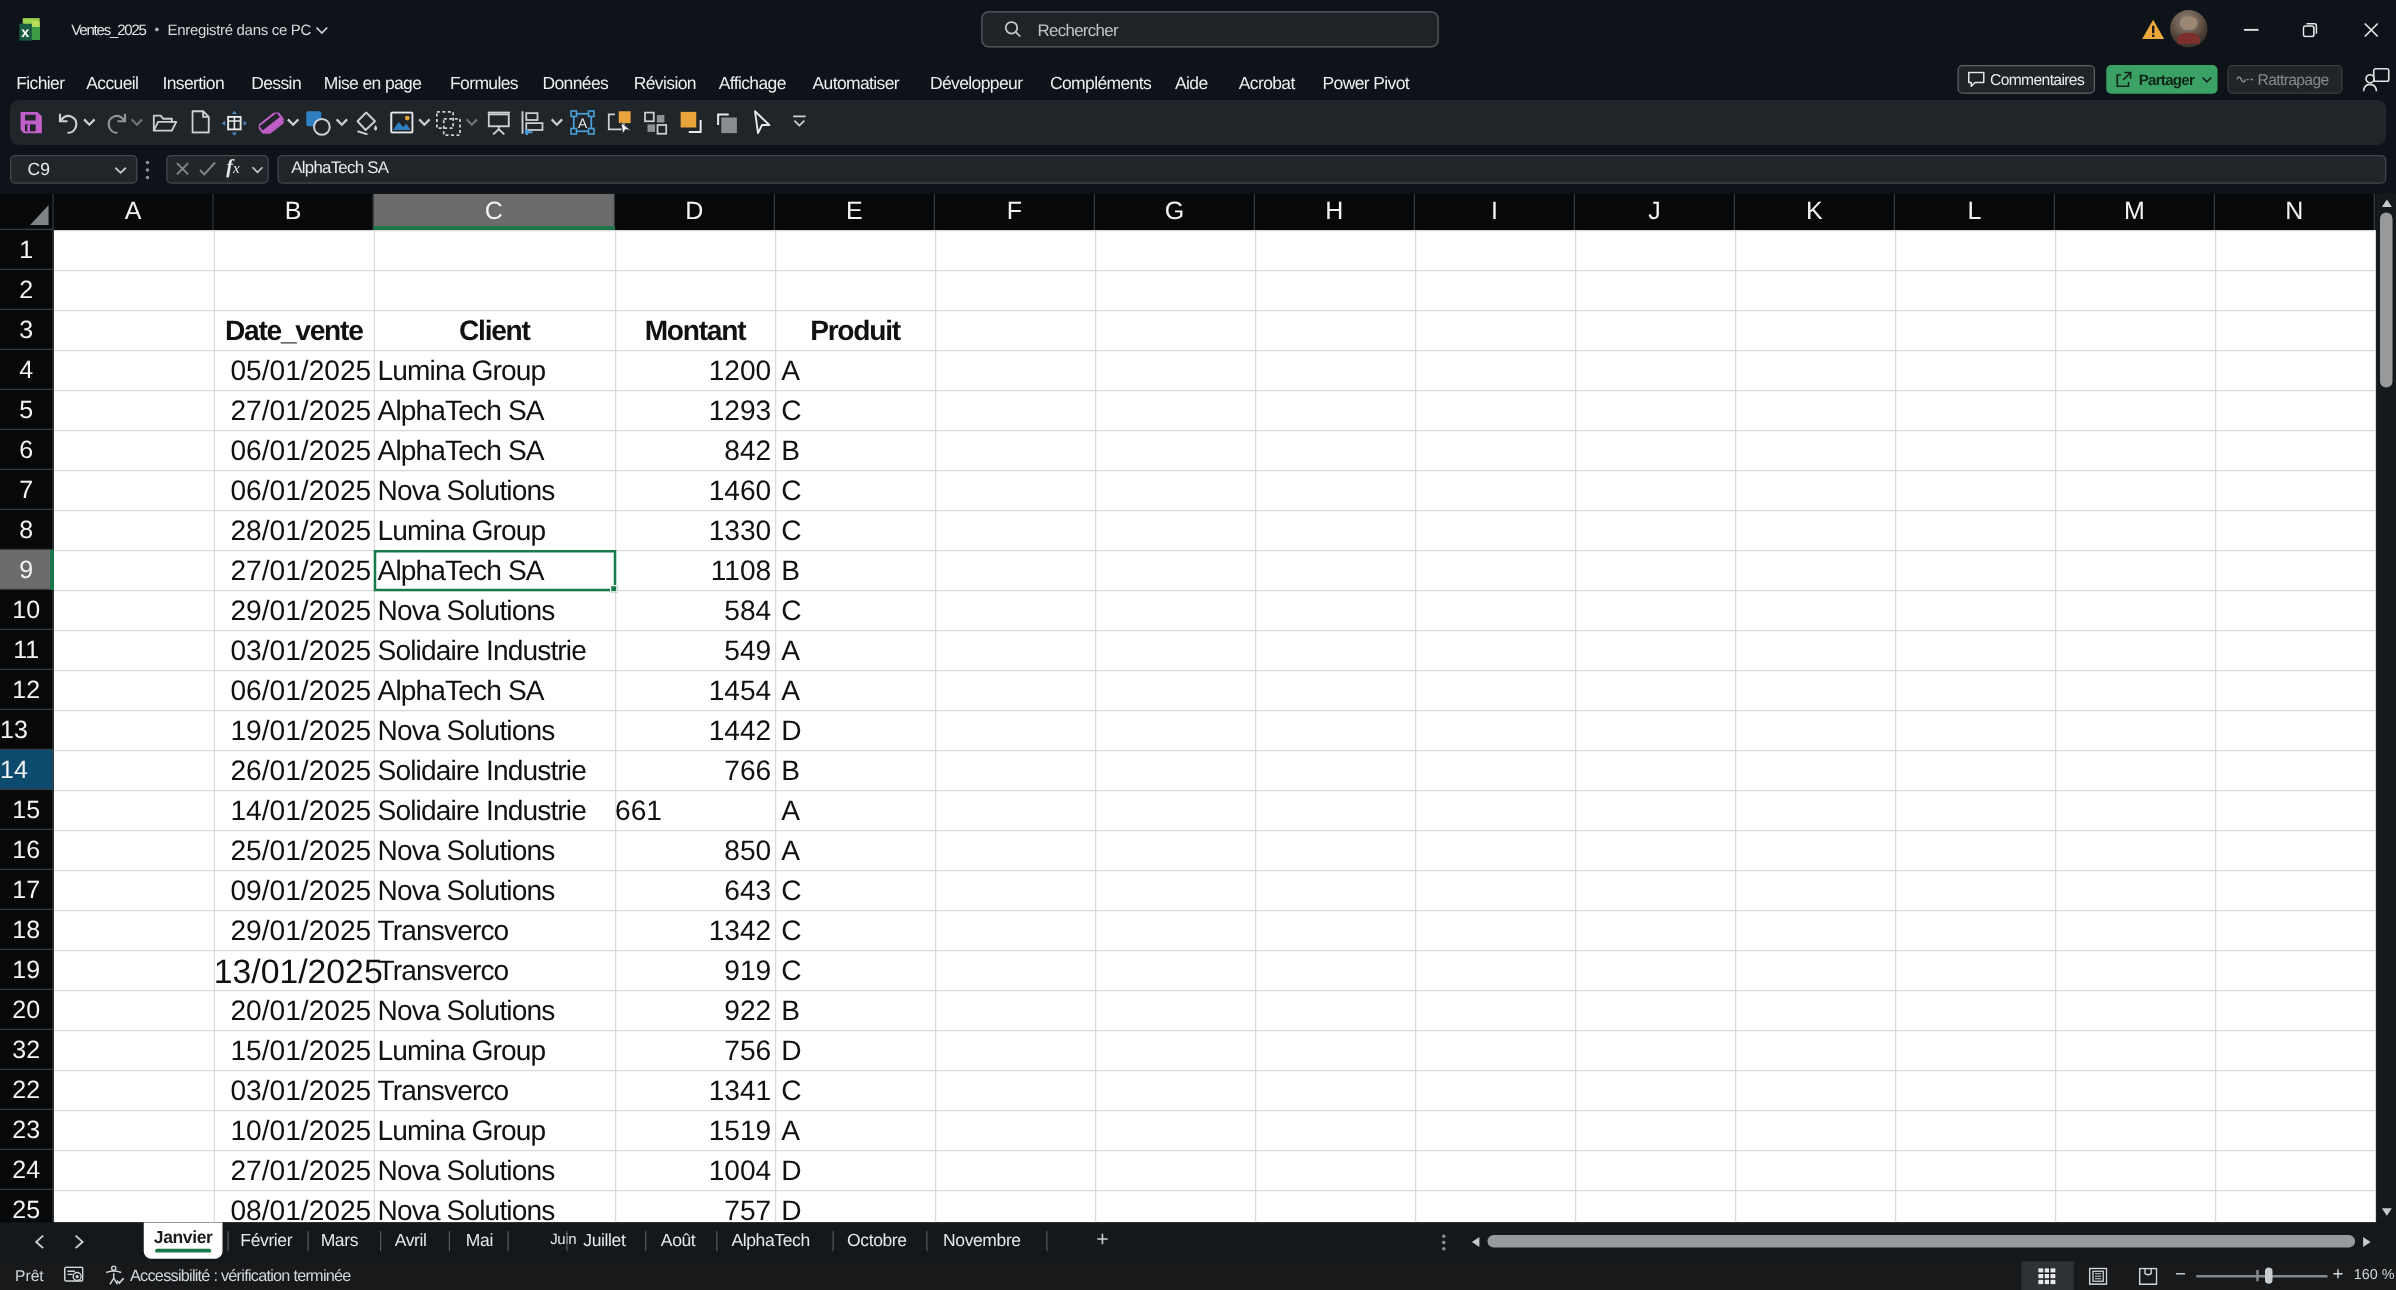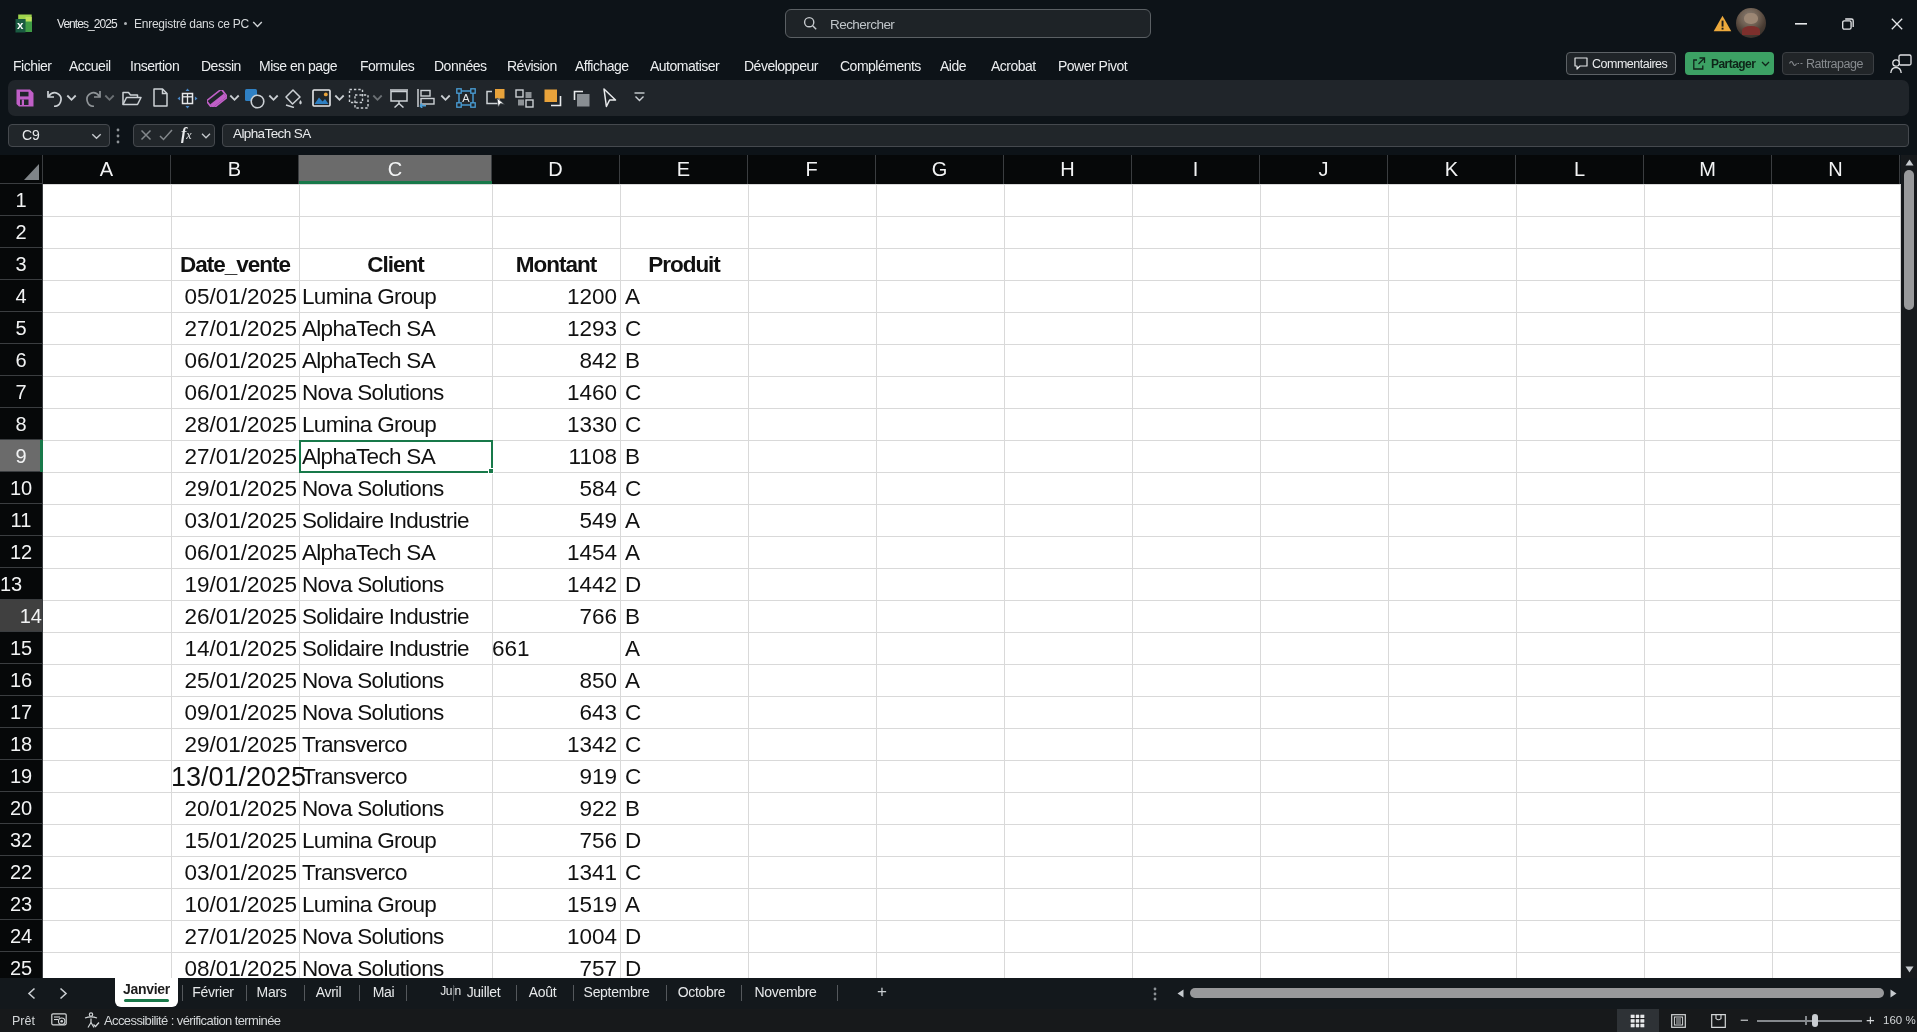--- a/index.html
+++ b/index.html
@@ -305,21 +305,21 @@
 <div class="abs" style="left:0;top:125px;width:43px;height:32px;background:#060809;border-bottom:1px solid #3a3d40;border-right:1px solid #3a3d40;color:#f2f3f4;font-size:20px;text-align:center;line-height:32px">4</div>
 <div class="abs" style="left:0;top:157px;width:43px;height:32px;background:#060809;border-bottom:1px solid #3a3d40;border-right:1px solid #3a3d40;color:#f2f3f4;font-size:20px;text-align:center;line-height:32px">5</div>
 <div class="abs" style="left:0;top:189px;width:43px;height:32px;background:#060809;border-bottom:1px solid #3a3d40;border-right:1px solid #3a3d40;color:#f2f3f4;font-size:20px;text-align:center;line-height:32px">6</div>
 <div class="abs" style="left:0;top:221px;width:43px;height:32px;background:#060809;border-bottom:1px solid #3a3d40;border-right:1px solid #3a3d40;color:#f2f3f4;font-size:20px;text-align:center;line-height:32px">7</div>
 <div class="abs" style="left:0;top:253px;width:43px;height:32px;background:#060809;border-bottom:1px solid #3a3d40;border-right:1px solid #3a3d40;color:#f2f3f4;font-size:20px;text-align:center;line-height:32px">8</div>
 <div class="abs" style="left:0;top:285px;width:43px;height:32px;background:#6b6b6b;border-bottom:1px solid #3a3d40;border-right:1px solid #3a3d40;color:#f2f3f4;font-size:20px;text-align:center;line-height:32px">9</div>
 <div class="abs" style="left:0;top:317px;width:43px;height:32px;background:#060809;border-bottom:1px solid #3a3d40;border-right:1px solid #3a3d40;color:#f2f3f4;font-size:20px;text-align:center;line-height:32px">10</div>
 <div class="abs" style="left:0;top:349px;width:43px;height:32px;background:#060809;border-bottom:1px solid #3a3d40;border-right:1px solid #3a3d40;color:#f2f3f4;font-size:20px;text-align:center;line-height:32px">11</div>
 <div class="abs" style="left:0;top:381px;width:43px;height:32px;background:#060809;border-bottom:1px solid #3a3d40;border-right:1px solid #3a3d40;color:#f2f3f4;font-size:20px;text-align:center;line-height:32px">12</div>
 <div class="abs" style="left:0;top:413px;width:43px;height:32px;background:#060809;border-bottom:1px solid #3a3d40;border-right:1px solid #3a3d40;color:#f2f3f4;font-size:20px;text-align:left;line-height:32px">13</div>
-<div class="abs" style="left:0;top:445px;width:43px;height:32px;background:#404040;border-bottom:1px solid #3a3d40;border-right:1px solid #3a3d40;color:#f2f3f4;font-size:20px;text-align:right;line-height:32px">14</div>
+<div class="abs" style="left:0;top:445px;width:43px;height:32px;background:#0c4a6e;border-bottom:1px solid #3a3d40;border-right:1px solid #3a3d40;color:#f2f3f4;font-size:20px;text-align:left;line-height:32px">14</div>
 <div class="abs" style="left:0;top:477px;width:43px;height:32px;background:#060809;border-bottom:1px solid #3a3d40;border-right:1px solid #3a3d40;color:#f2f3f4;font-size:20px;text-align:center;line-height:32px">15</div>
 <div class="abs" style="left:0;top:509px;width:43px;height:32px;background:#060809;border-bottom:1px solid #3a3d40;border-right:1px solid #3a3d40;color:#f2f3f4;font-size:20px;text-align:center;line-height:32px">16</div>
 <div class="abs" style="left:0;top:541px;width:43px;height:32px;background:#060809;border-bottom:1px solid #3a3d40;border-right:1px solid #3a3d40;color:#f2f3f4;font-size:20px;text-align:center;line-height:32px">17</div>
 <div class="abs" style="left:0;top:573px;width:43px;height:32px;background:#060809;border-bottom:1px solid #3a3d40;border-right:1px solid #3a3d40;color:#f2f3f4;font-size:20px;text-align:center;line-height:32px">18</div>
 <div class="abs" style="left:0;top:605px;width:43px;height:32px;background:#060809;border-bottom:1px solid #3a3d40;border-right:1px solid #3a3d40;color:#f2f3f4;font-size:20px;text-align:center;line-height:32px">19</div>
 <div class="abs" style="left:0;top:637px;width:43px;height:32px;background:#060809;border-bottom:1px solid #3a3d40;border-right:1px solid #3a3d40;color:#f2f3f4;font-size:20px;text-align:center;line-height:32px">20</div>
 <div class="abs" style="left:0;top:669px;width:43px;height:32px;background:#060809;border-bottom:1px solid #3a3d40;border-right:1px solid #3a3d40;color:#f2f3f4;font-size:20px;text-align:center;line-height:32px">32</div>
 <div class="abs" style="left:0;top:701px;width:43px;height:32px;background:#060809;border-bottom:1px solid #3a3d40;border-right:1px solid #3a3d40;color:#f2f3f4;font-size:20px;text-align:center;line-height:32px">22</div>
 <div class="abs" style="left:0;top:733px;width:43px;height:32px;background:#060809;border-bottom:1px solid #3a3d40;border-right:1px solid #3a3d40;color:#f2f3f4;font-size:20px;text-align:center;line-height:32px">23</div>
 <div class="abs" style="left:0;top:765px;width:43px;height:32px;background:#060809;border-bottom:1px solid #3a3d40;border-right:1px solid #3a3d40;color:#f2f3f4;font-size:20px;text-align:center;line-height:32px">24</div>
@@ -438,21 +438,21 @@
 <div class="abs" style="left:115px;top:0;width:63px;height:29px;background:#ffffff;border-radius:0 0 6px 6px"></div>
 <div class="abs" style="left:115px;top:3px;width:63px;height:20px;color:#1c1c1c;font-weight:bold;font-size:14px;text-align:center;letter-spacing:-0.3px">Janvier</div>
 <div class="abs" style="left:124px;top:21px;width:45px;height:3px;background:#18794a;border-radius:2px"></div>
 <div class="abs" style="left:173px;top:6px;width:80px;font-size:14px;color:#e6e8ea;text-align:center;letter-spacing:-0.3px">Février</div>
 <div class="abs" style="left:236px;top:6px;width:71px;font-size:14px;color:#e6e8ea;text-align:center;letter-spacing:-0.3px">Mars</div>
 <div class="abs" style="left:294px;top:6px;width:69px;font-size:14px;color:#e6e8ea;text-align:center;letter-spacing:-0.3px">Avril</div>
 <div class="abs" style="left:351px;top:6px;width:65px;font-size:14px;color:#e6e8ea;text-align:center;letter-spacing:-0.3px">Mai</div>
 <div class="abs" style="left:402px;top:6px;width:59px;font-size:12px;color:#e6e8ea;text-align:right;letter-spacing:-0.3px">Juin</div>
 <div class="abs" style="left:446px;top:6px;width:75px;font-size:14px;color:#e6e8ea;text-align:center;letter-spacing:-0.3px">Juillet</div>
 <div class="abs" style="left:508px;top:6px;width:69px;font-size:14px;color:#e6e8ea;text-align:center;letter-spacing:-0.3px">Août</div>
-<div class="abs" style="left:564px;top:6px;width:105px;font-size:14px;color:#e6e8ea;text-align:center;letter-spacing:-0.3px">Septembre</div>
+<div class="abs" style="left:564px;top:6px;width:105px;font-size:14px;color:#e6e8ea;text-align:center;letter-spacing:-0.3px">AlphaTech</div>
 <div class="abs" style="left:657px;top:6px;width:89px;font-size:14px;color:#e6e8ea;text-align:center;letter-spacing:-0.3px">Octobre</div>
 <div class="abs" style="left:733px;top:6px;width:105px;font-size:14px;color:#e6e8ea;text-align:center;letter-spacing:-0.3px">Novembre</div>
 <div class="abs" style="left:182px;top:7px;width:1px;height:16px;background:#54585c"></div>
 <div class="abs" style="left:246px;top:7px;width:1px;height:16px;background:#54585c"></div>
 <div class="abs" style="left:304px;top:7px;width:1px;height:16px;background:#54585c"></div>
 <div class="abs" style="left:359px;top:7px;width:1px;height:16px;background:#54585c"></div>
 <div class="abs" style="left:406px;top:7px;width:1px;height:16px;background:#54585c"></div>
 <div class="abs" style="left:453px;top:7px;width:1px;height:16px;background:#54585c"></div>
 <div class="abs" style="left:516px;top:7px;width:1px;height:16px;background:#54585c"></div>
 <div class="abs" style="left:573px;top:7px;width:1px;height:16px;background:#54585c"></div>

